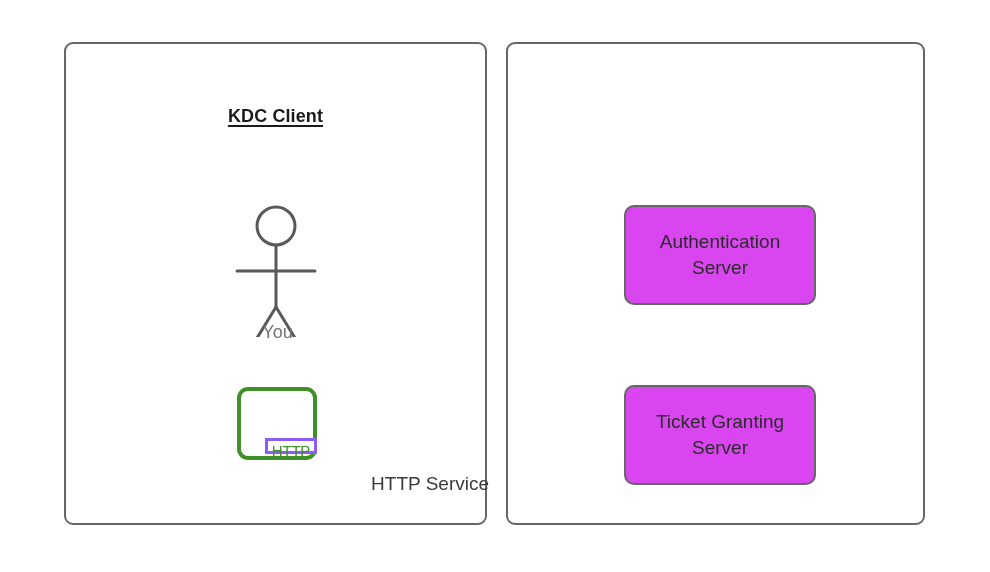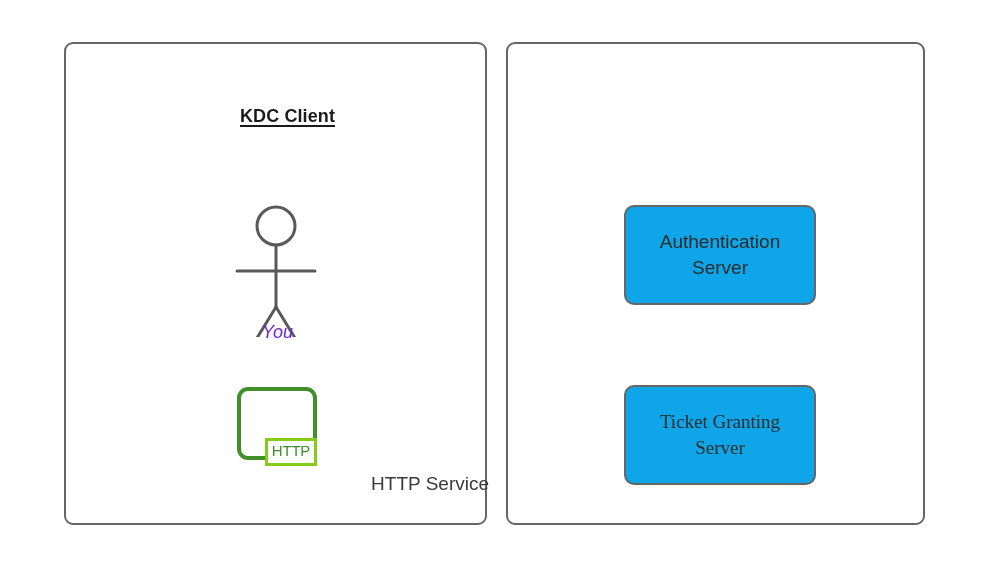--- a/index.html
+++ b/index.html
@@ -53,21 +53,21 @@
     font-weight: bold;
     color: #1a1a1a;
     letter-spacing: 0.1px;
     line-height: 27px;
   }
   .panel-title span {
     text-decoration: underline;
     text-underline-offset: 3px;
     text-decoration-thickness: 2px;
   }
-  #panel-client .panel-title { top: 59px; margin-left: 12px; }
+  #panel-client .panel-title { top: 59px; }
   #panel-kdc .panel-title {
     top: 44px;
     padding: 0 110px;
     box-sizing: border-box;
   }
 
   
   .person {
     position: absolute;
     left: 148px;
@@ -77,22 +77,21 @@
   }
   .person svg { display: block; }
 
   .person-label {
     position: absolute;
     left: 0;
     top: 278px;
     width: 423px;
     text-align: center;
     font-size: 18px;
-    color: #6d28d9;
-    font-style: italic;
+    color: #737373;
   }
 
   
   .http-icon {
     position: absolute;
     left: 169px;
     top: 341px;
     width: 84px;
     height: 82px;
   }
@@ -105,23 +104,23 @@
     box-sizing: border-box;
     border: 4px solid #3f8f2b;
     border-radius: 11px;
     background: #ffffff;
   }
   .http-badge {
     position: absolute;
     left: 30px;
     top: 53px;
     width: 52px;
-    height: 28px;
-    box-sizing: border-box;
-    border: 3px solid #84cc16;
+    height: 16px;
+    box-sizing: border-box;
+    border: 3px solid #8b5cf6;
     background: #ffffff;
     color: #3f8f2b;
     font-size: 15px;
     font-weight: normal;
     line-height: 20px;
     text-align: center;
     letter-spacing: -0.2px;
   }
 
   .service-label {
@@ -134,34 +133,34 @@
     color: #3a3a3a;
   }
 
   
   .server-box {
     position: absolute;
     left: 116px;
     width: 192px;
     height: 100px;
     box-sizing: border-box;
-    background: #0ea5e9;
+    background: #d946ef;
     border: 2px solid #666666;
     border-radius: 10px;
     display: flex;
     align-items: center;
     justify-content: center;
     text-align: center;
     font-size: 19px;
     line-height: 26px;
     color: #2b2b2b;
     padding: 0 10px;
   }
   #server-auth { top: 161px; }
-  #server-tgs  { top: 341px; font-family: Liberation Serif, serif; }
+  #server-tgs  { top: 341px; }
 </style>
 </head>
 <body>
 
 <div class="canvas">
 
   <div class="panel" id="panel-client">
 
     <div class="panel-title"><span>KDC Client</span></div>
 

